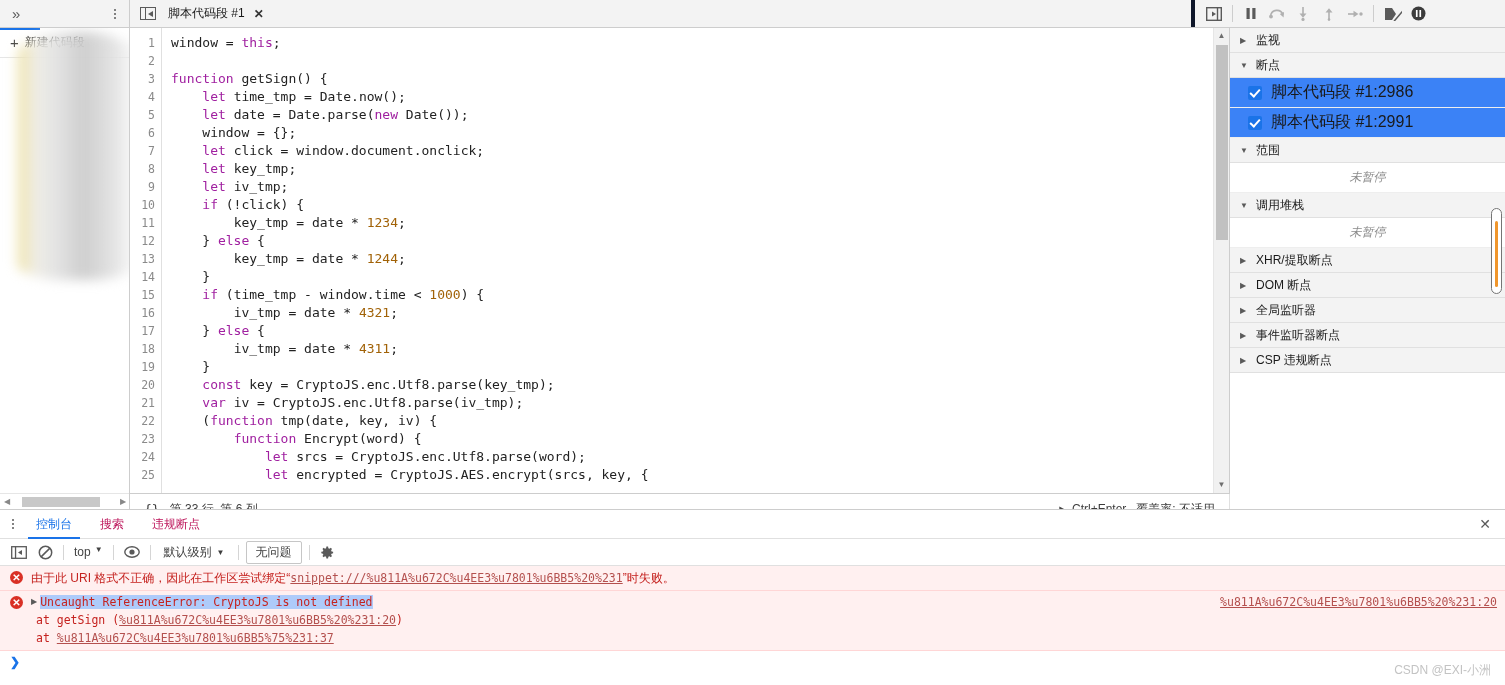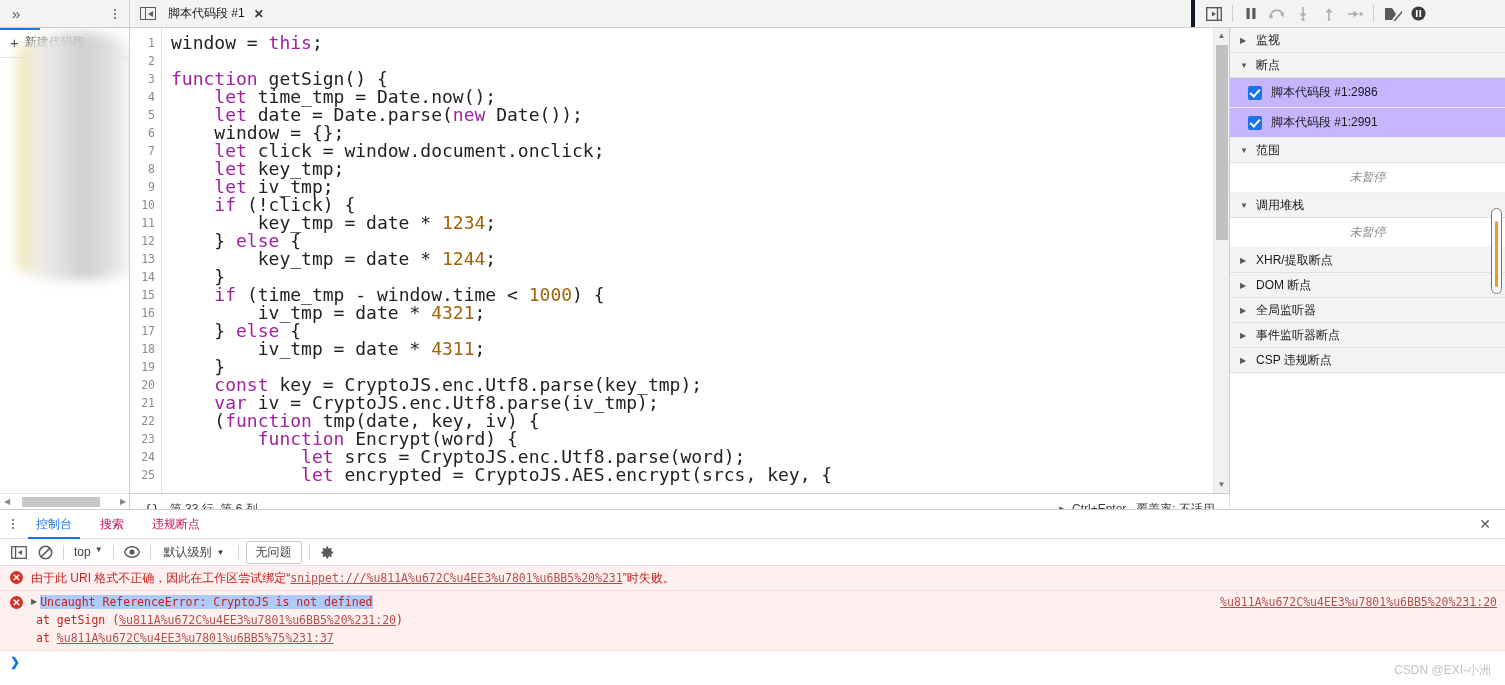--- a/index.html
+++ b/index.html
@@ -110,21 +110,21 @@
   .gutter {
     position: absolute; left: 0; top: 0; width: 32px; bottom: 16px;
     background: #fff; border-right: 1px solid #e0e0e0;
     text-align: right; padding-top: 6px;
     font-family: "DejaVu Sans Mono", monospace; font-size: 11.5px; color: #8a8a8a;
   }
   .gutter div { height: 18px; line-height: 18px; padding-right: 6px; }
   .code {
     position: absolute; left: 33px; top: 0; right: 16px; bottom: 16px;
     padding: 6px 0 0 8px; overflow: hidden;
-    font-family: "DejaVu Sans Mono", monospace; font-size: 18px;
+    font-family: "DejaVu Sans Mono", monospace; font-size: 13px;
     color: #222; white-space: pre;
   }
   .code div { height: 18px; line-height: 18px; }
   .kw { color: #a020a0; }
   .num { color: #a16207; }
 
   .ed-vscroll {
     position: absolute; right: 0; top: 0; width: 16px; bottom: 16px;
     background: #f1f1f1; border-left: 1px solid #e6e6e6;
   }
@@ -159,21 +159,21 @@
   }
   .rsec-head {
     height: 25px; display: flex; align-items: center; gap: 7px;
     padding: 0 10px; background: #f3f3f3; border-bottom: 1px solid #e0e0e0;
     font-size: 12px; color: #1a1a1a; cursor: pointer;
   }
   .tri { font-size: 8px; color: #5a5a5a; width: 9px; display: inline-block; }
   .bp-row {
     height: 30px; display: flex; align-items: center; gap: 9px;
     padding: 0 10px 0 18px; border-bottom: 1px solid #eee;
-    font-size: 12px; color: #1a1a1a; background: #c4b5fd; cursor: pointer;
+    font-size: 16px; color: #1a1a1a; background: #3b82f6; cursor: pointer;
   }
   .cbx {
     width: 14px; height: 14px; background: #1a73e8; border-radius: 2px;
     position: relative; flex: none; cursor: pointer;
   }
   .cbx::after {
     content: ""; position: absolute; left: 4px; top: 1px; width: 4px; height: 8px;
     border: solid #fff; border-width: 0 2px 2px 0; transform: rotate(42deg);
   }
   .empty-row {

